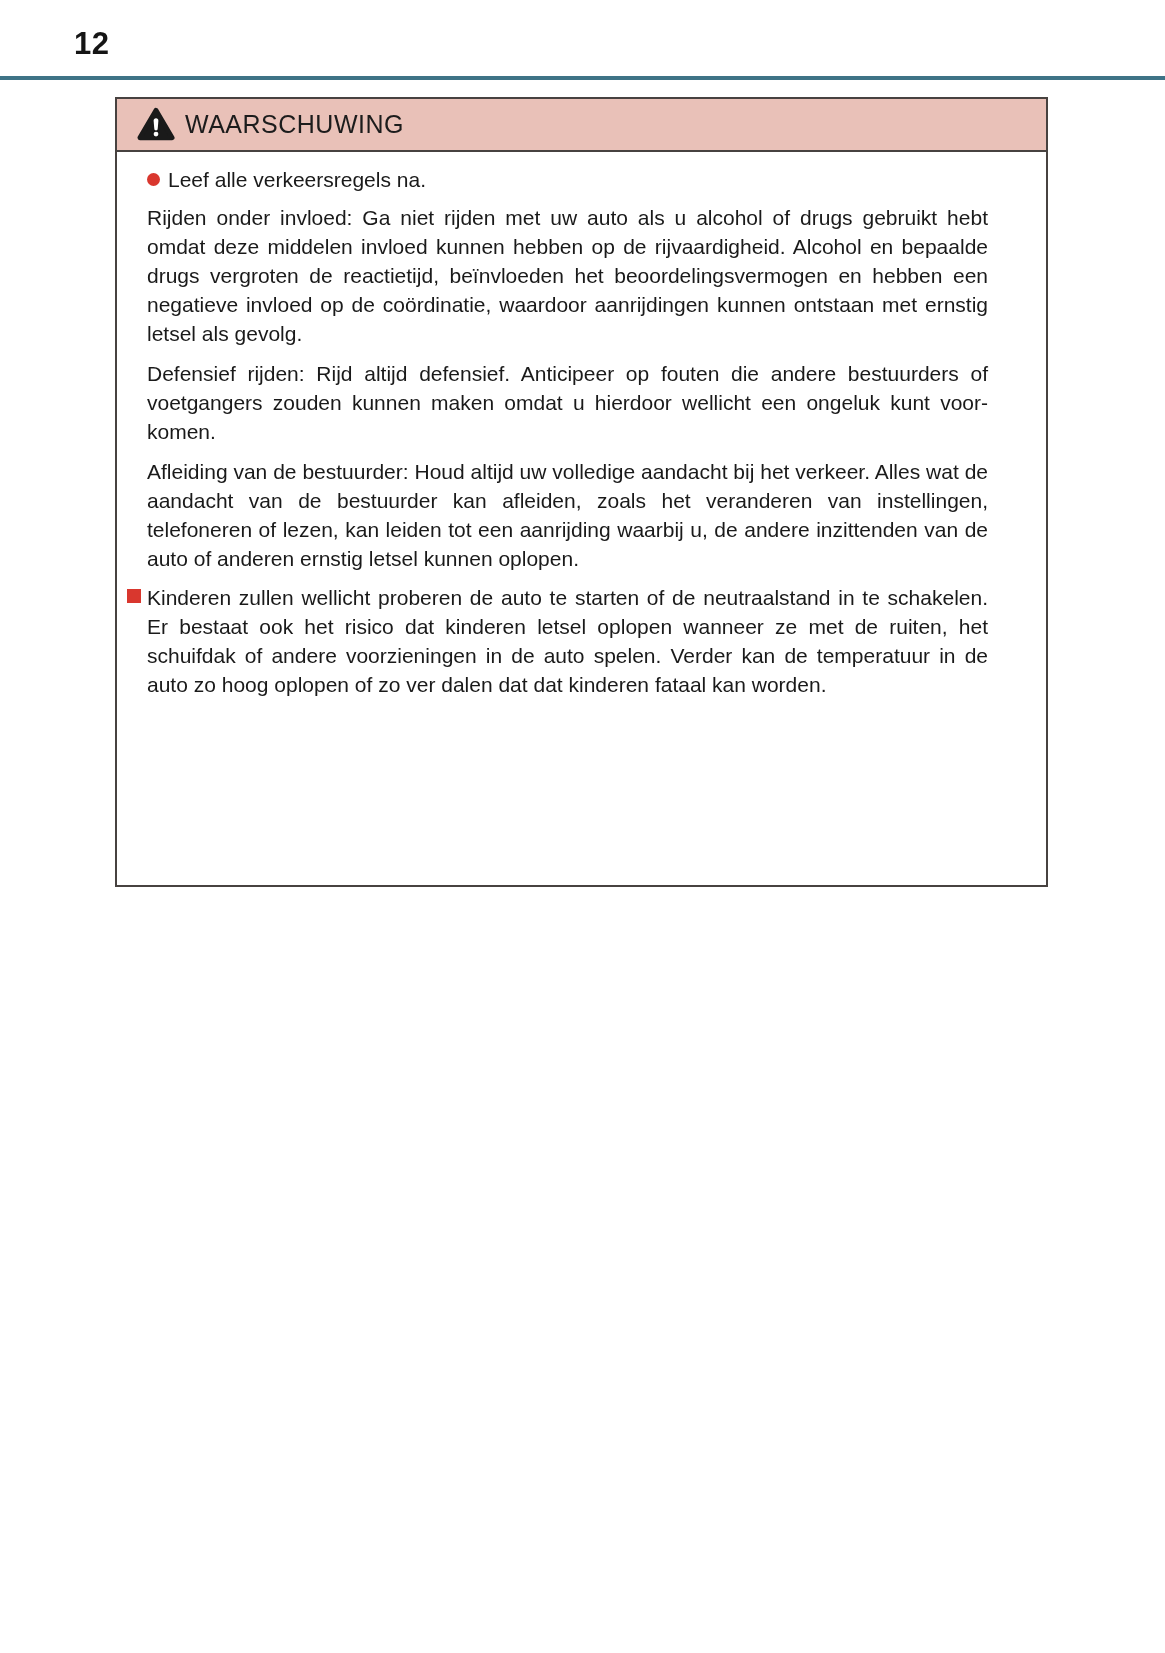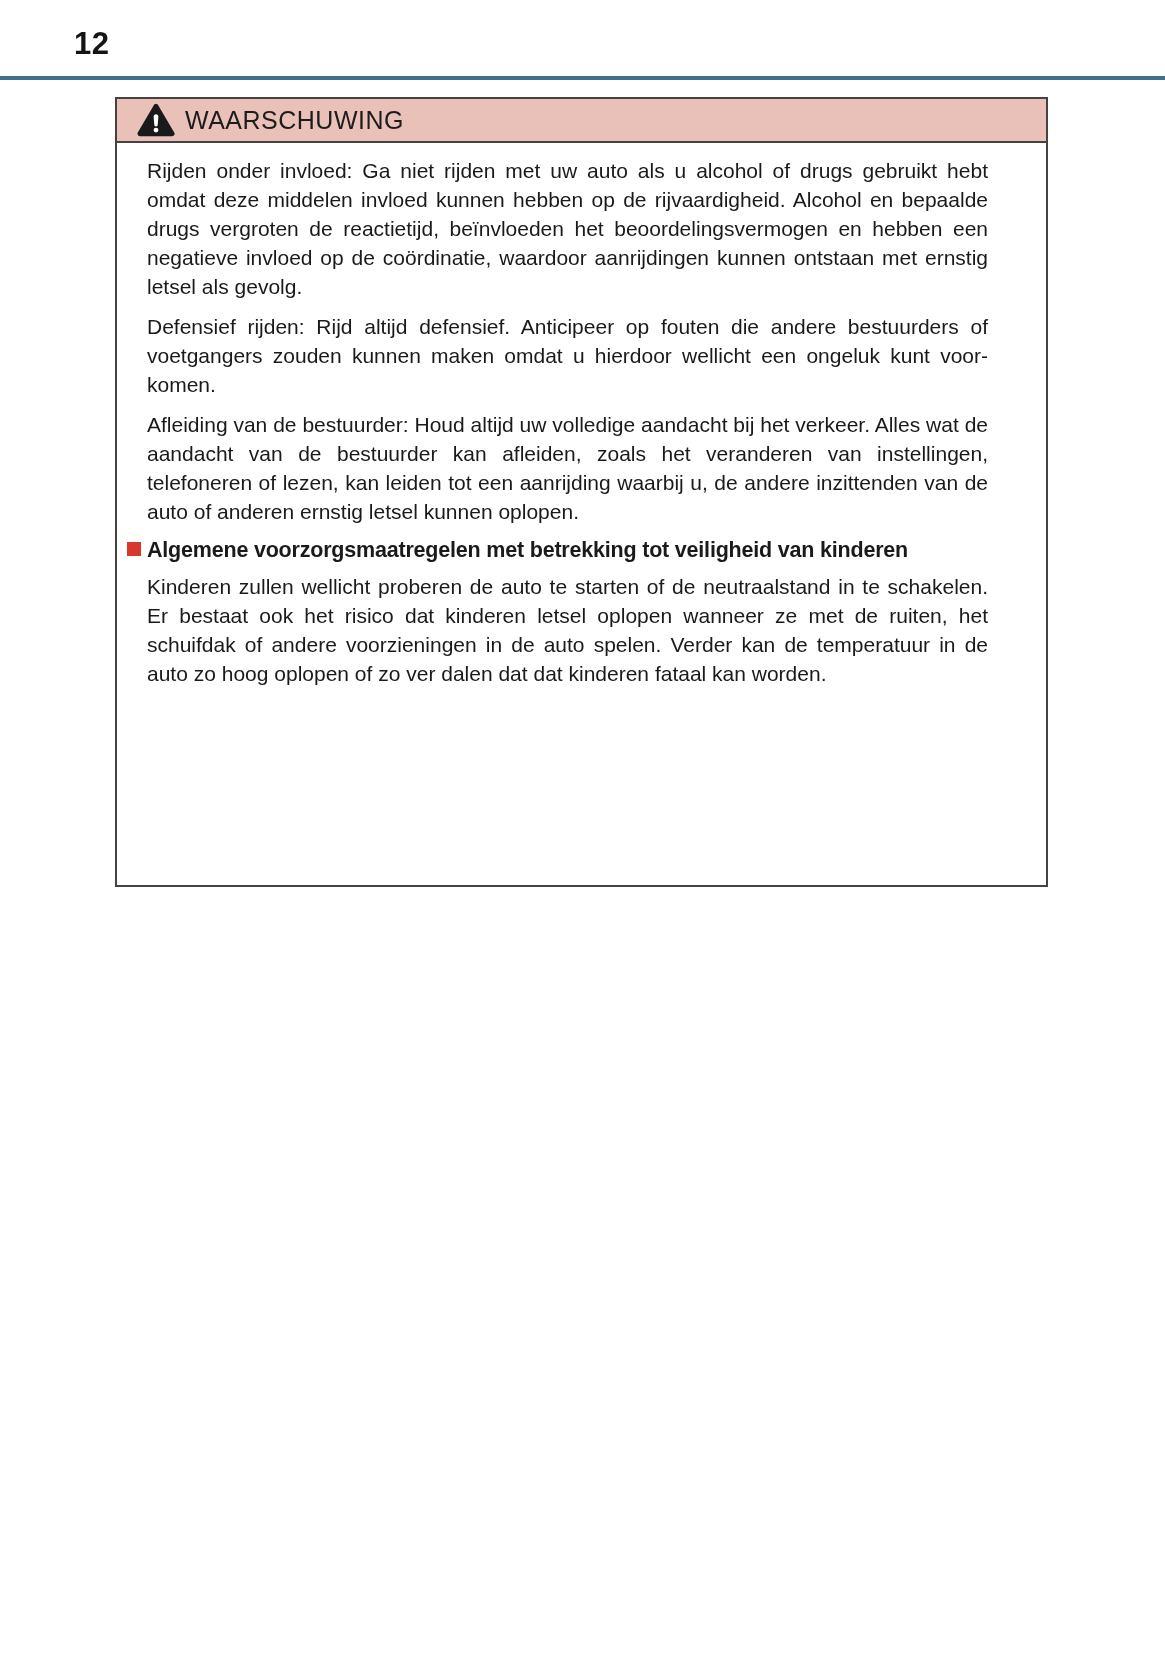--- a/index.html
+++ b/index.html
@@ -36,21 +36,21 @@
   .warning-box {
     position: absolute;
     left: 115px;
     top: 97px;
     width: 933px;
     min-height: 790px;
     border: 2px solid #474240;
     background: #ffffff;
   }
   .warning-header {
-    height: 44px;
+    height: 53px;
     background: #e9c1b8;
     border-bottom: 2px solid #474240;
     display: flex;
     align-items: center;
     padding-left: 20px;
   }
   .warning-triangle {
     width: 38px;
     height: 35px;
     flex: 0 0 auto;
@@ -126,29 +126,32 @@
       <path d="M20 11.5 c1.5 0 2.6 1.1 2.5 2.5 l-0.7 8.5 c-0.1 1 -0.8 1.7 -1.8 1.7 s-1.7 -0.7 -1.8 -1.7 l-0.7 -8.5 c-0.1 -1.4 1 -2.5 2.5 -2.5 Z" fill="#ffffff"></path>
       <circle cx="20" cy="28" r="2.5" fill="#ffffff"></circle>
     </svg>
     <span class="warning-title">WAARSCHUWING</span>
   </div>
 
   <div class="warning-body">
 
     <div class="section">
 
+      <div class="bullet-item">
+        <span class="circle-marker"></span>
+        <span>Leef alle verkeersregels na.</span>
+      </div>
 
       <div class="para">Rijden onder invloed: Ga niet rijden met uw auto als u alcohol of drugs gebruikt hebt omdat deze middelen invloed kunnen hebben op de rijvaardigheid. Alcohol en bepaalde drugs vergroten de reactietijd, beïnvloeden het beoordelingsvermogen en hebben een negatieve invloed op de coördinatie, waardoor aanrijdingen kunnen ont­staan met ernstig letsel als gevolg.</div>
       <div class="para">Defensief rijden: Rijd altijd defensief. Anticipeer op fouten die andere bestuurders of voetgangers zouden kunnen maken omdat u hierdoor wellicht een ongeluk kunt voor­komen.</div>
       <div class="para">Afleiding van de bestuurder: Houd altijd uw volledige aandacht bij het verkeer. Alles wat de aandacht van de bestuurder kan afleiden, zoals het veranderen van instellingen, telefoneren of lezen, kan leiden tot een aanrijding waarbij u, de andere inzittenden van de auto of anderen ernstig letsel kunnen oplopen.</div>
     </div>
 
     <div class="section">
       <div class="section-heading">
         <span class="square-marker"></span>
-        <span>Algemene voorzorgsmaatregelen met betrekking tot veiligheid van kinderen</span>
       </div>
 
       <div class="para">Kinderen zullen wellicht proberen de auto te starten of de neutraalstand in te schake­len. Er bestaat ook het risico dat kinderen letsel oplopen wanneer ze met de ruiten, het schuifdak of andere voorzieningen in de auto spelen. Verder kan de temperatuur in de auto zo hoog oplopen of zo ver dalen dat dat kinderen fataal kan worden.</div>
     </div>
 
   </div>
 </div>
 
 </body></html>

